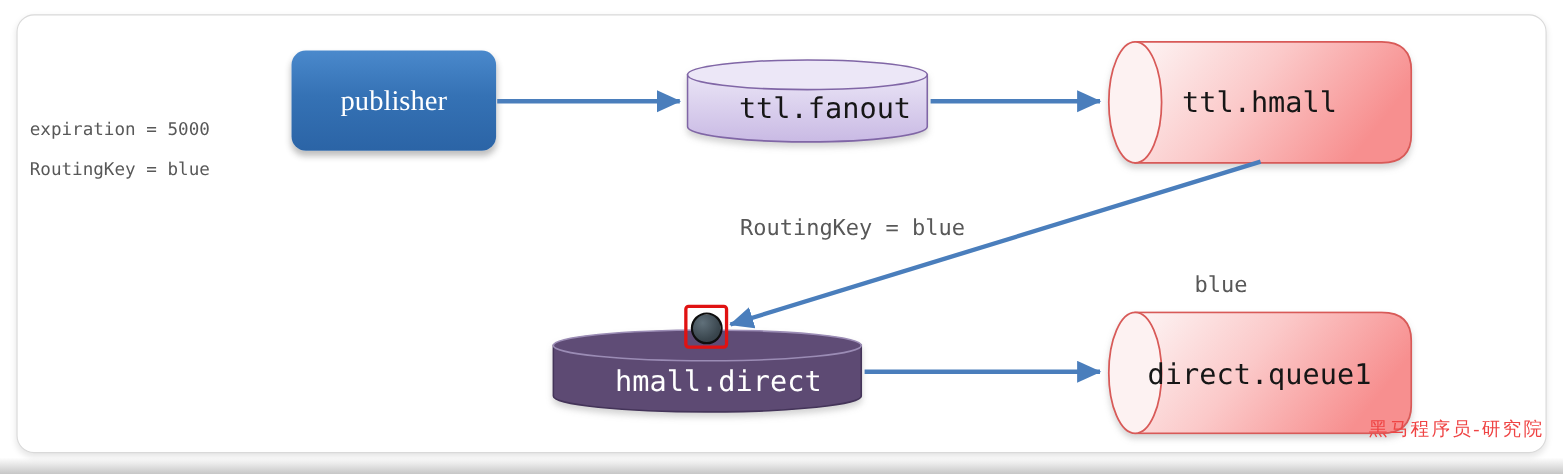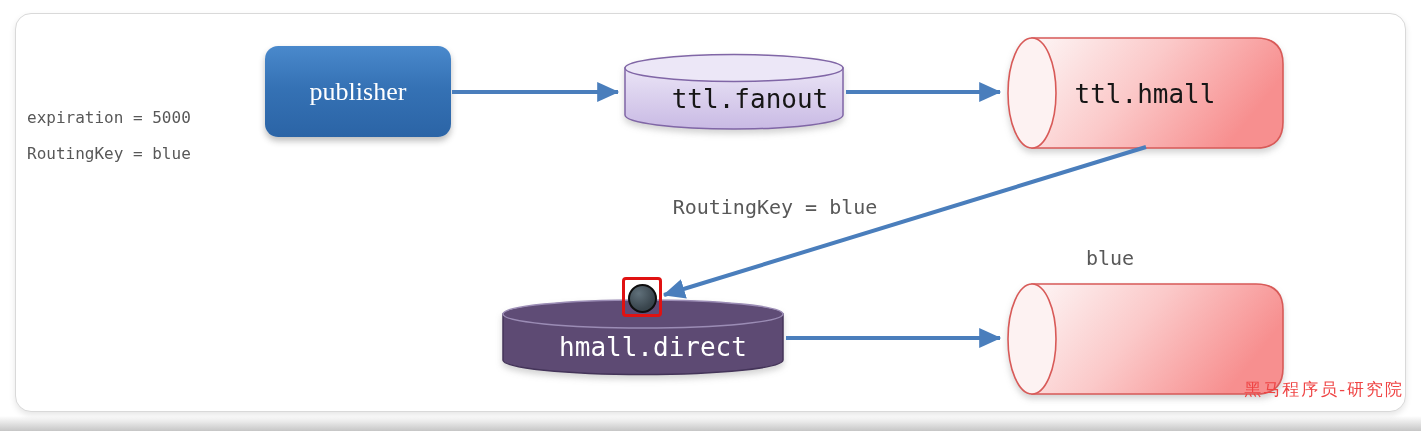--- a/index.html
+++ b/index.html
@@ -106,20 +106,21 @@
     <defs>
       <linearGradient id="gq2" x1="0" y1="0" x2="1" y2="0.35">
         <stop offset="0" stop-color="#fdf6f6"></stop>
         <stop offset="0.5" stop-color="#fbc9c9"></stop>
         <stop offset="1" stop-color="#f78f8f"></stop>
       </linearGradient>
     </defs>
     <path d="M26,1 L250,1 Q277,1 277,27 L277,85 Q277,111 250,111 L26,111 Z" fill="url(#gq2)" stroke="#d85a58" stroke-width="1.6"></path>
     <ellipse cx="26" cy="56" rx="24" ry="55" fill="#fdf2f2" stroke="#d85a58" stroke-width="1.6"></ellipse>
   </svg>
+  <div class="node-label" style="left:1006px; top:326px; width:278px;">direct.queue1</div>
 
   <div class="highlight-box"></div>
   <div class="msg-dot"></div>
 
   <svg id="arrows" width="1421" height="431" viewBox="0 0 1421 431">
     <defs>
       <marker id="ah" markerWidth="7" markerHeight="6" refX="5.2" refY="2.5" orient="auto" markerUnits="strokeWidth">
         <path d="M0,0 L5.5,2.5 L0,5 Z" fill="#4a7ebc"></path>
       </marker>
     </defs>

